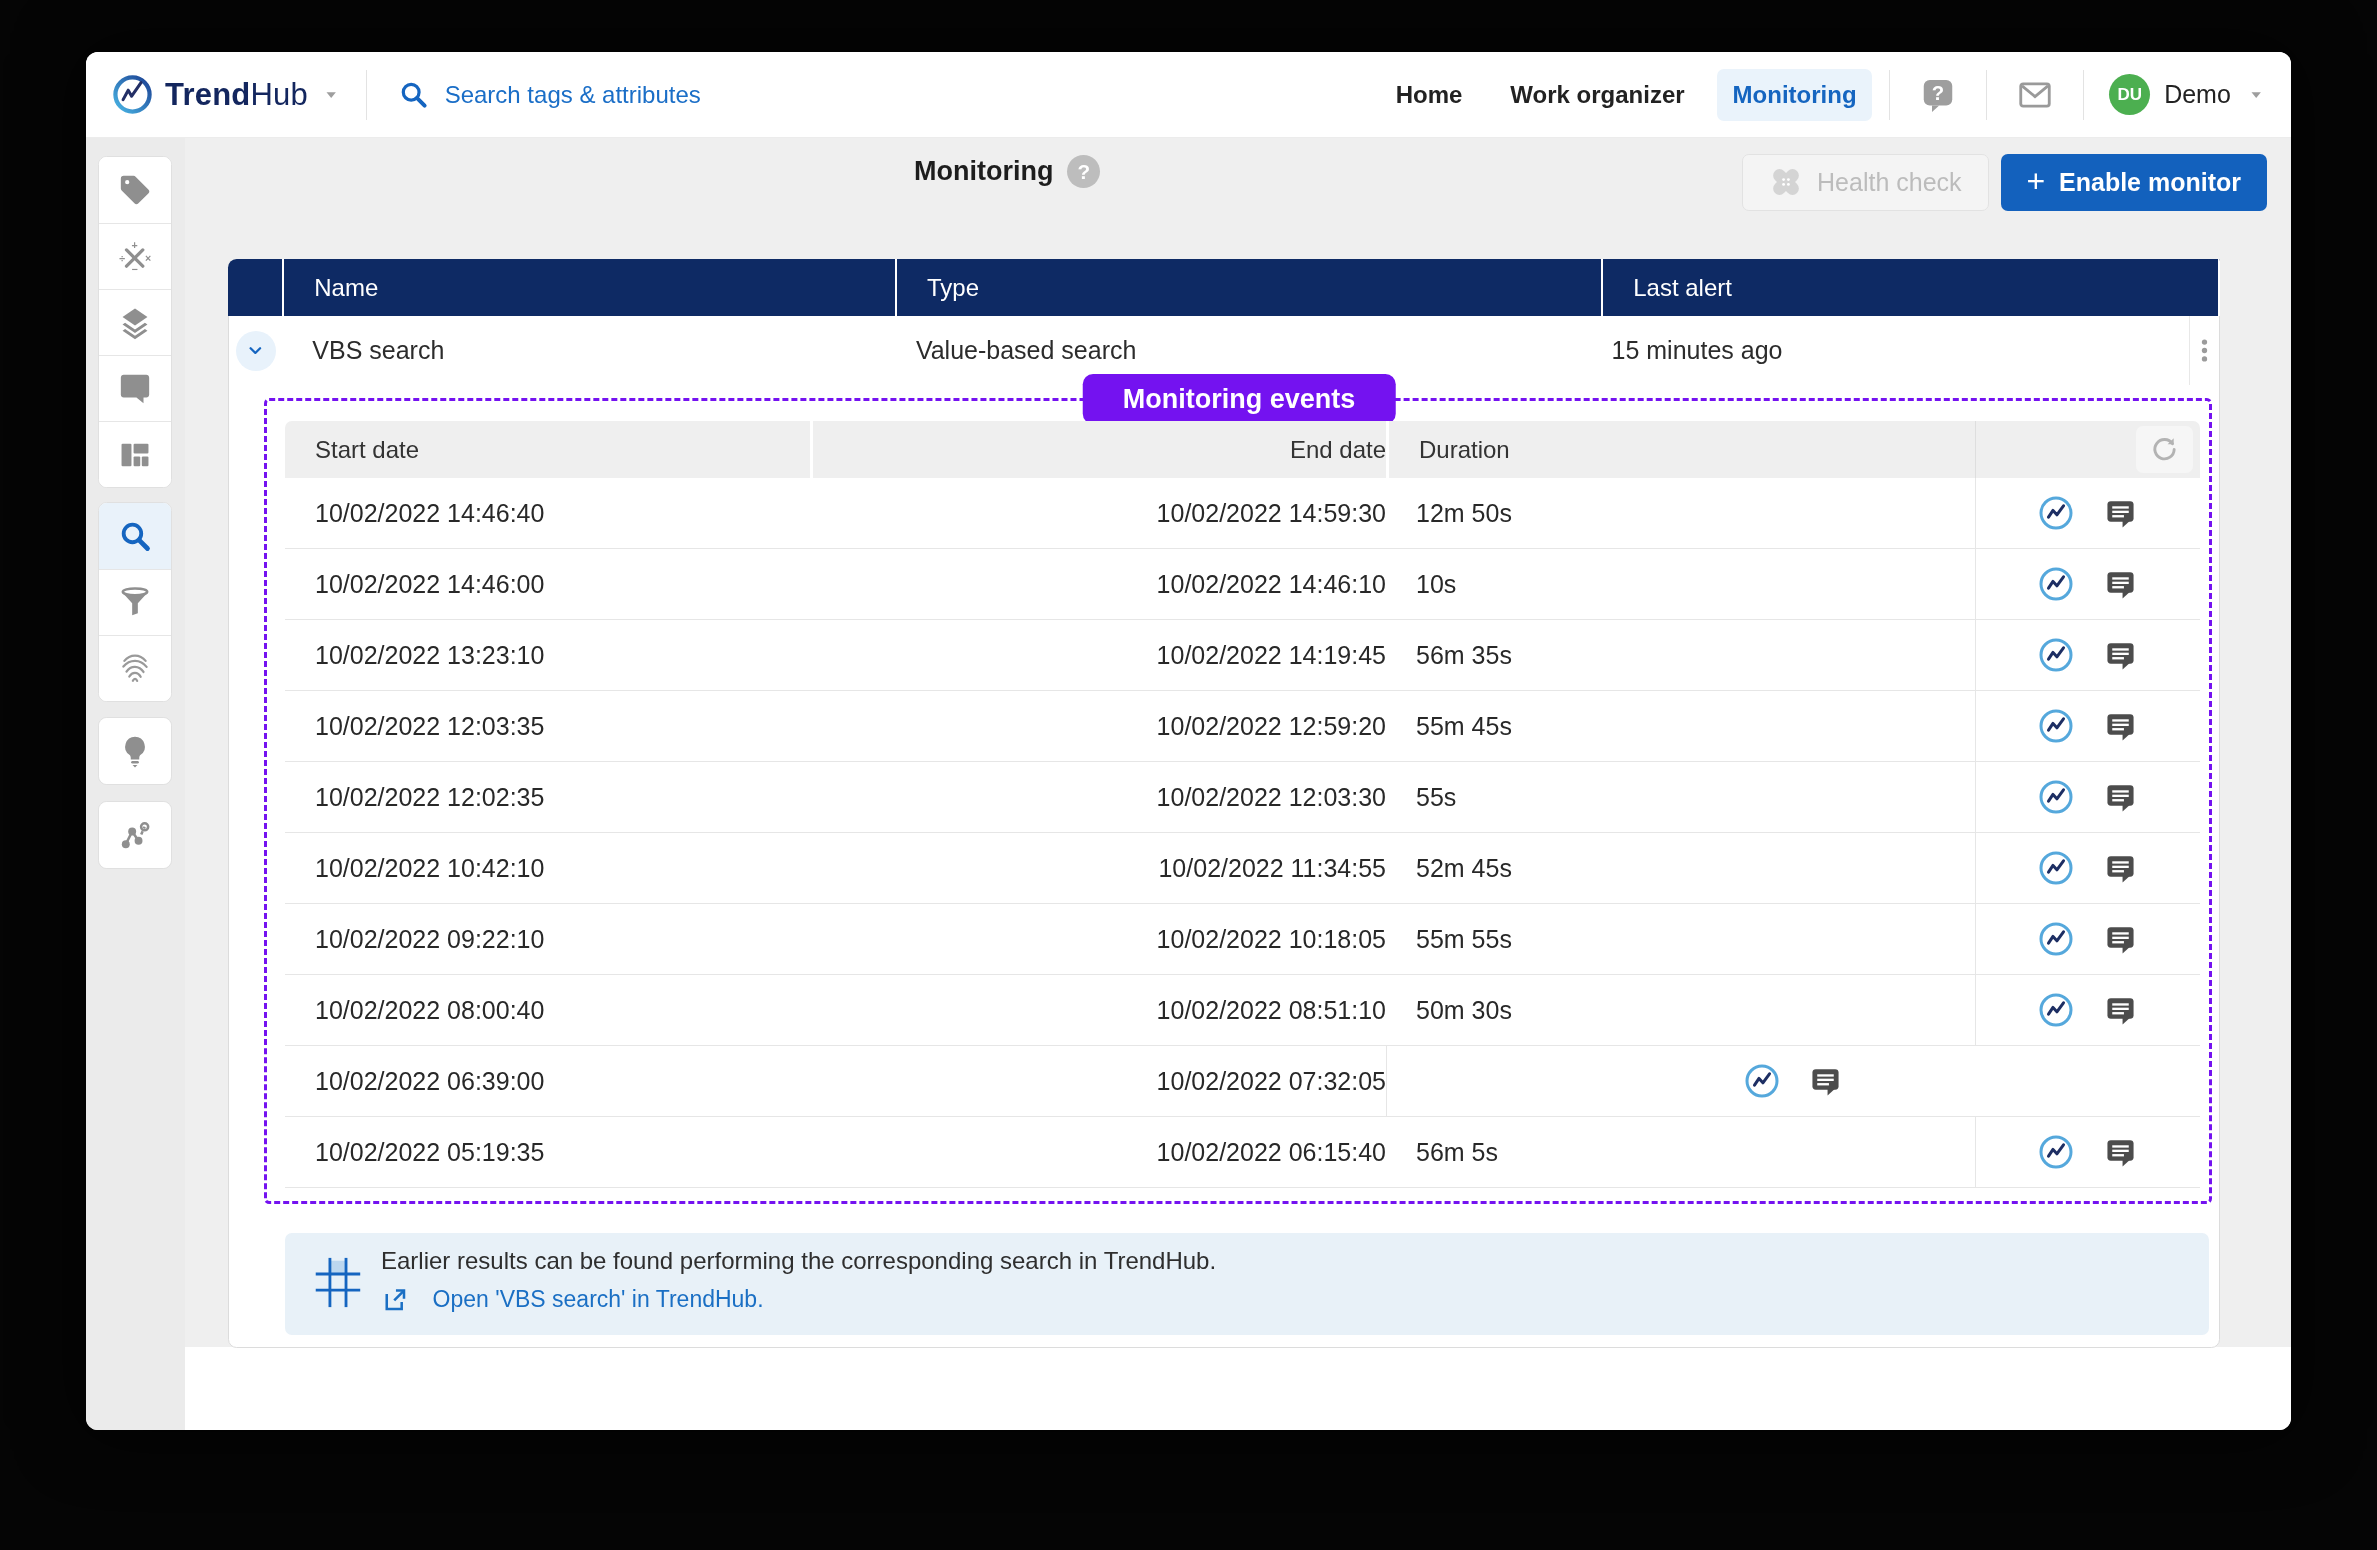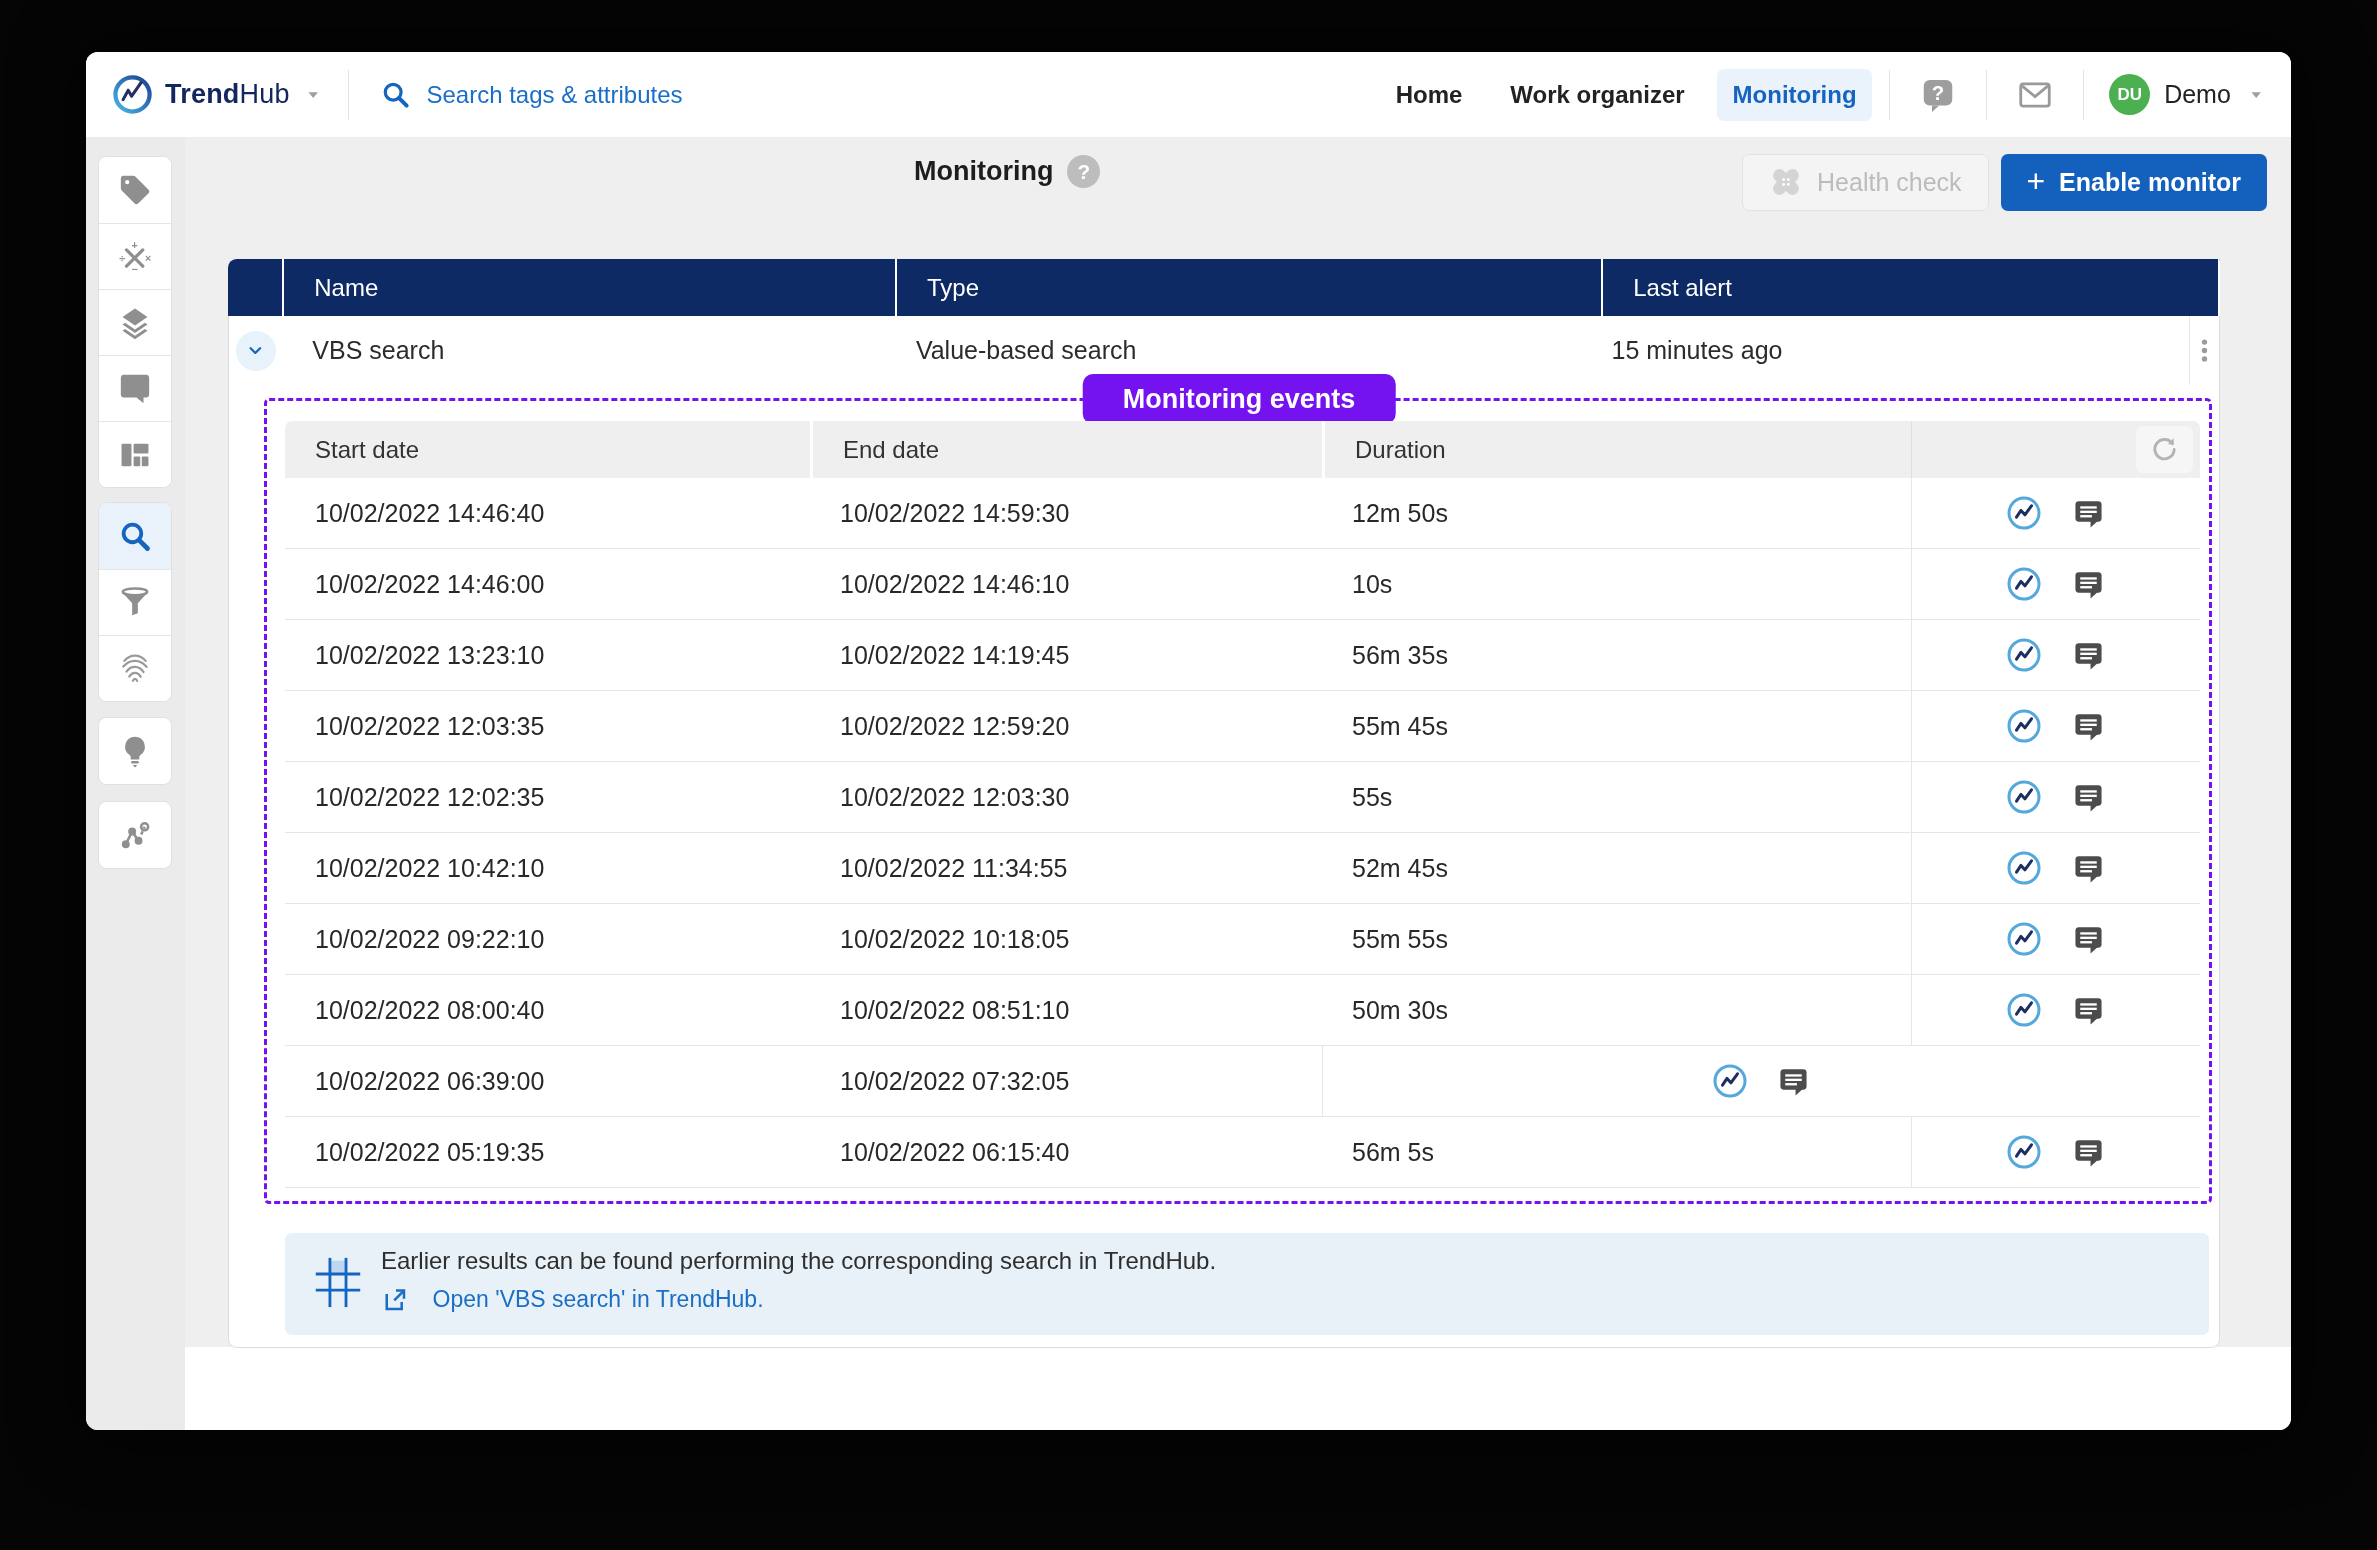--- a/index.html
+++ b/index.html
@@ -4,21 +4,21 @@
 <style>
   html,body{margin:0;padding:0;background:#000;}
   *{box-sizing:border-box;}
   body{font-family:"Liberation Sans", sans-serif;}
   .stage{position:relative;width:2377px;height:1551px;background:#050505;overflow:hidden;}
   .window{position:absolute;left:86px;top:52px;width:2205px;height:1378px;background:#fff;border-radius:12px;overflow:hidden;box-shadow:0 0 69px rgba(0,0,0,.85);}
 
   
   .topbar{position:absolute;left:0;top:0;right:0;height:86px;background:#fff;display:flex;align-items:center;padding:0 24px 0 26px;border-bottom:0.9px solid #ececec;}
   .brand{display:flex;align-items:center;gap:12px;}
-  .brand-text{font-size:27px;color:#13265e;letter-spacing:0.2px;}
+  .brand-text{font-size:31px;color:#13265e;letter-spacing:0.2px;}
   .brand-text b{font-weight:bold;}
   .caret{width:22.4px;height:22.4px;}
   .vdiv{width:0.9px;height:50px;background:#e3e3e3;}
   .vdiv.m1{margin:0 0 0 24px;}
   .gsearch{display:flex;align-items:center;gap:15.5px;margin-left:31px;cursor:text;}
   .gsearch span{font-size:24px;color:#1a6ec7;}
   .nav{margin-left:auto;display:flex;align-items:center;gap:17px;}
   .nav-link{font-size:24px;color:#222;padding:12px 15.5px;border-radius:6.9px;cursor:pointer;white-space:nowrap;font-weight:bold;}
   .nav-link.active{color:#1565c0;background:#eaf3fb;}
   .icon-btn{display:flex;align-items:center;justify-content:center;width:62px;height:52px;cursor:pointer;}
@@ -67,21 +67,21 @@
   .chev-circle{width:40px;height:40px;border-radius:50%;background:#e8f2fb;display:flex;align-items:center;justify-content:center;cursor:pointer;}
 
   
   .dashed{position:absolute;left:35px;top:138px;width:1948px;height:806px;border:3.4px dashed #7412f0;border-radius:5.2px;}
   .badge{position:absolute;left:1010px;top:114px;transform:translateX(-50%);height:50px;line-height:50px;padding:0 40px;background:#7412f0;border-radius:10.3px;color:#fff;font-weight:bold;font-size:27px;white-space:nowrap;}
   .etable{position:absolute;left:56px;top:161px;width:1915px;}
   .ehead{display:flex;height:57px;}
   .ehead .ecell{background:#efefef;font-size:24px;color:#333;line-height:57px;padding-left:30px;}
   .ehead .ecell.sep{border-left:3.4px solid #fff;}
   .e0{width:525px;}
-  .e1{width:512px;}
+  .e1{width:576px;text-align:right;}
   .e2{width:589px;}
   .e3{flex:1;padding-left:0 !important;display:flex;align-items:center;justify-content:flex-end;}
   .ehead .ecell:first-child{border-top-left-radius:6.9px;}
   .ehead .ecell:last-child{border-top-right-radius:6.9px;border-left:0.9px solid #dedede;}
   .refresh-btn{width:57px;height:47px;margin-right:6.9px;border-radius:6.9px;background:#f6f6f6;display:flex;align-items:center;justify-content:center;cursor:pointer;}
   .erow{display:flex;height:71px;border-bottom:0.9px solid #e6e6e6;align-items:center;}
   .erow .ecell{font-size:25px;color:#282828;padding-left:30px;}
   .erow .e3{align-self:stretch;border-left:0.9px solid #e6e6e6;display:flex;align-items:center;justify-content:center;gap:26px;}
   .row-icon{width:38px;height:38px;display:flex;align-items:center;justify-content:center;cursor:pointer;}
 

